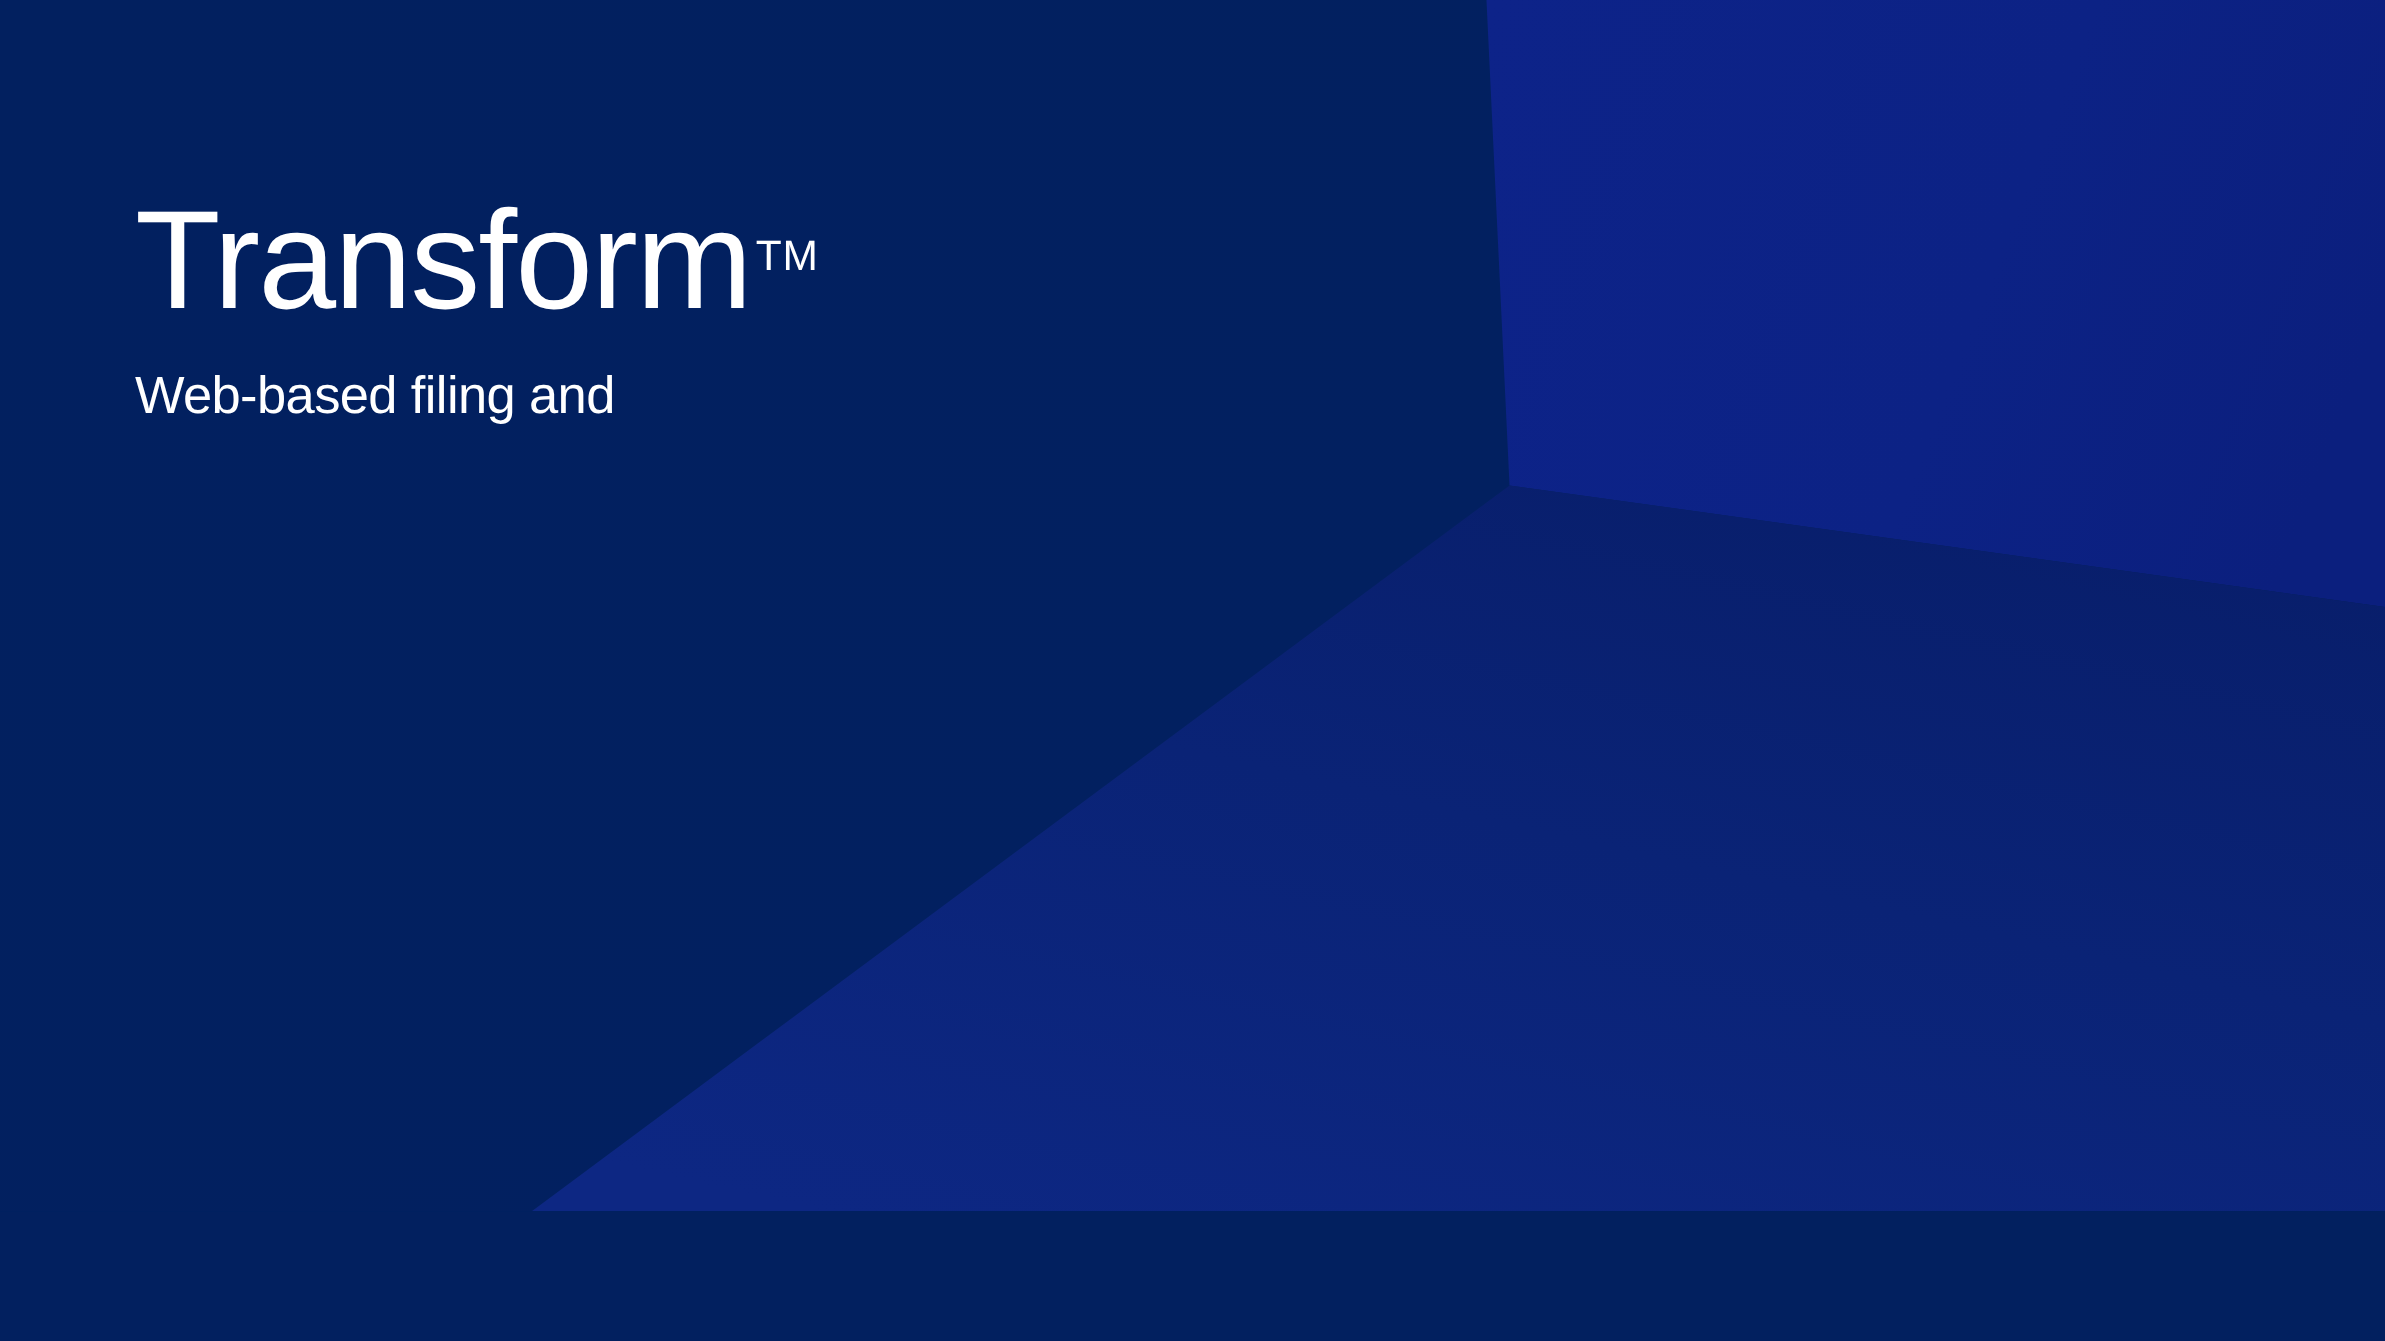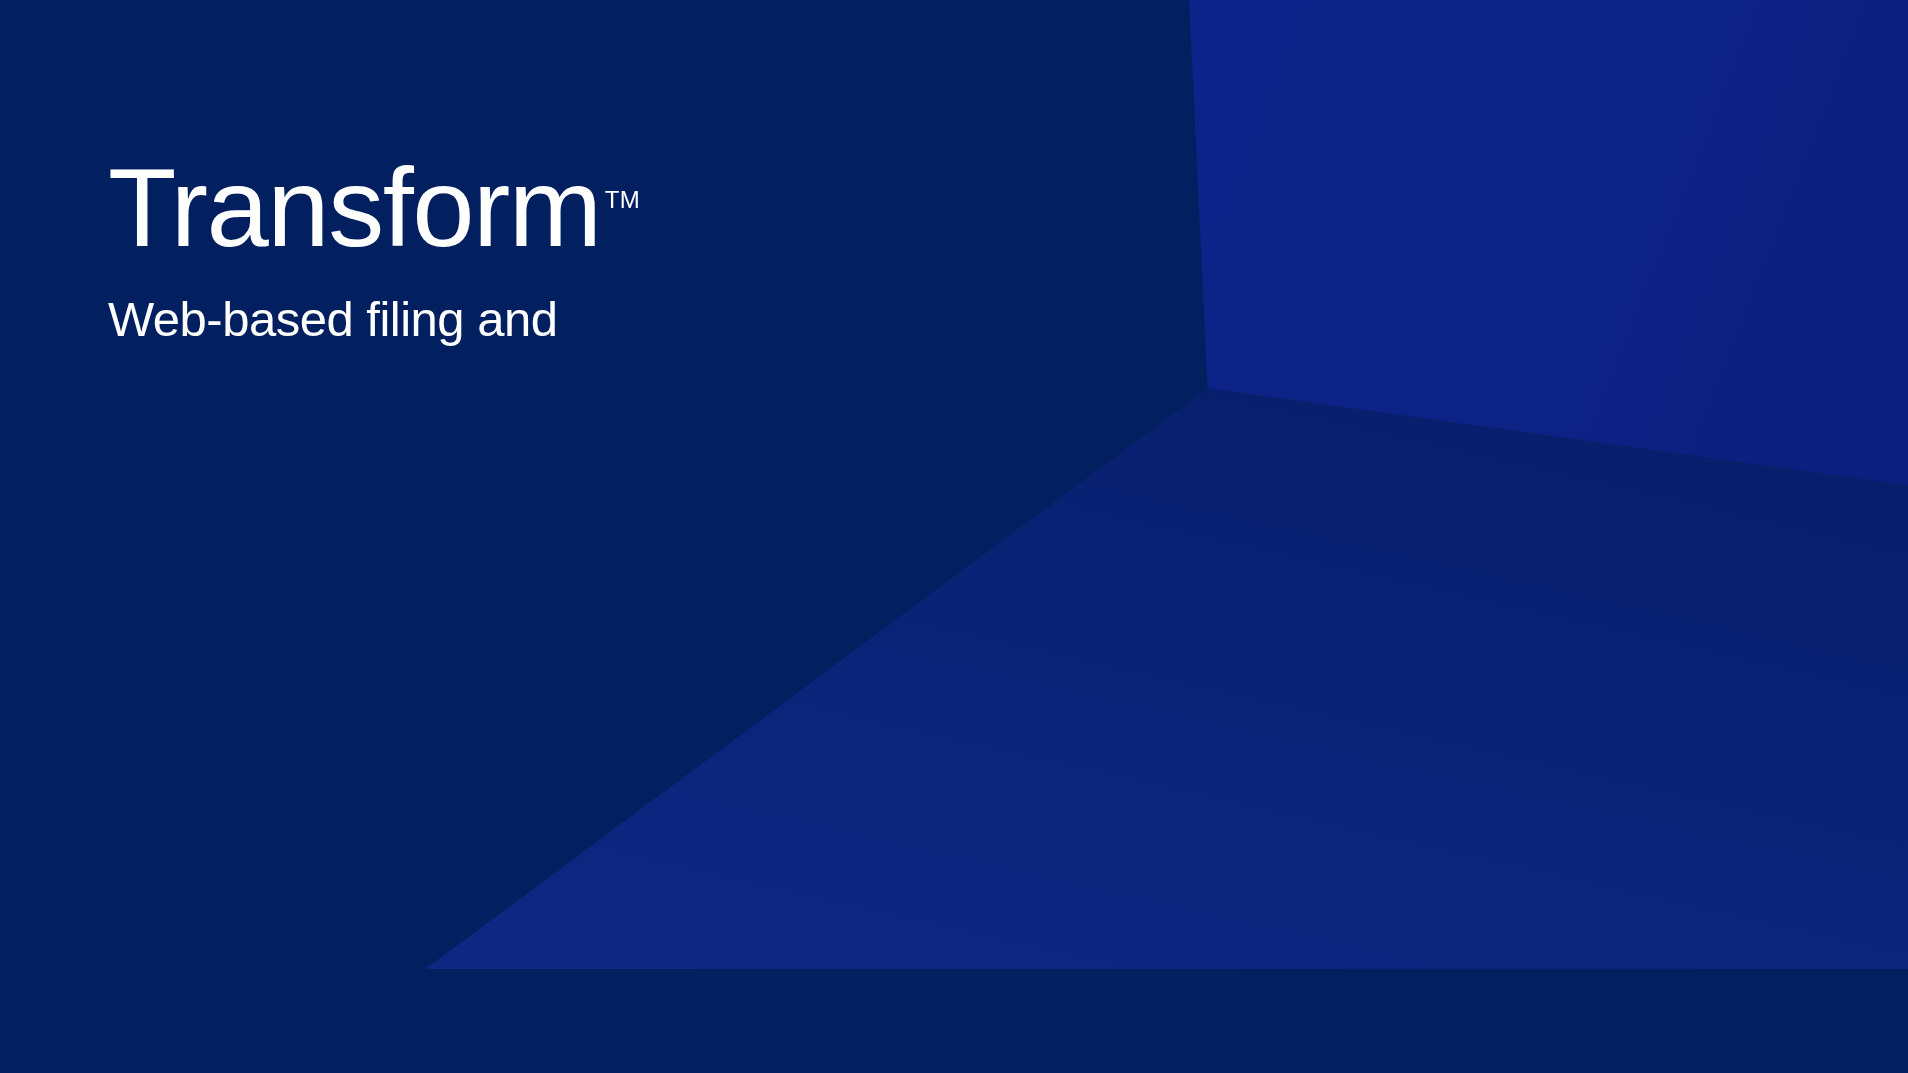--- a/index.html
+++ b/index.html
@@ -49,33 +49,33 @@
     font-size: 112px;
     font-weight: 300;
     color: #ffffff;
     letter-spacing: -1.5px;
     line-height: 1.08;
     white-space: nowrap;
   }
 
   .trademark {
     font-family: "Liberation Sans", sans-serif;
-    font-size: 24px;
+    font-size: 34px;
     font-weight: 400;
     color: #ffffff;
     letter-spacing: 0.5px;
     margin-left: 4px;
     margin-top: 40px;
     white-space: nowrap;
   }
 
   .subtitle {
     margin-top: 24px;
     font-family: "Liberation Sans", sans-serif;
-    font-size: 49px;
+    font-size: 42px;
     font-weight: 300;
     color: #ffffff;
     line-height: 1.08;
     letter-spacing: -0.5px;
     max-width: 700px;
   }
   .subtitle .line {
     display: block;
     white-space: nowrap;
   }

